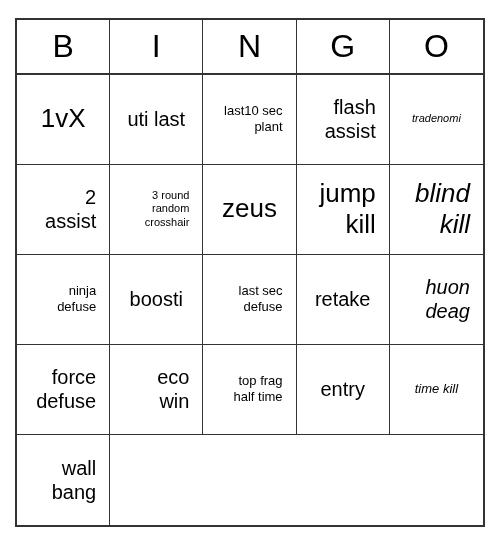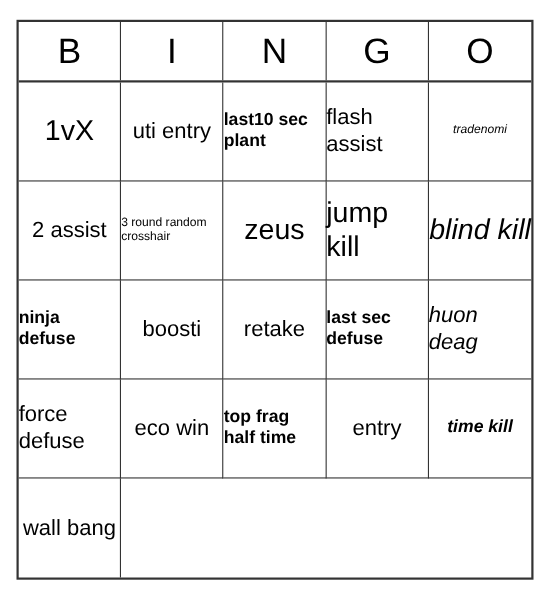--- a/index.html
+++ b/index.html
@@ -48,22 +48,22 @@
       grid-template-columns: repeat(5, 1fr);
       grid-template-rows: repeat(5, 1fr);
     }
 
     .bingo-cell {
       border-right: 1px solid #333;
       border-bottom: 1px solid #333;
       display: flex;
       justify-content: center;
       align-items: center;
-      text-align: left;
-      padding: 6px 0;
+      text-align: right;
+      padding: 6px 13px;
       min-height: 90px;
       line-height: 1.2;
     }
 
     .bingo-cell:nth-child(5n) {
       border-right: none;
       font-style: italic;
     }
 
     .bingo-cell:nth-child(n+21) {
@@ -72,54 +72,53 @@
 
     .bingo-cell.large-text {
       font-size: 26px;
     }
 
     .bingo-cell.medium-text {
       font-size: 20px;
     }
 
     .bingo-cell.small-text {
-      font-size: 16px;
-      font-weight: bold;
+      font-size: 13px;
     }
 
     .bingo-cell.xsmall-text {
       font-size: 11px;
     }
   </style>
 </head>
 <body>
 
 <div class="bingo-card">
   <div class="bingo-header">
   <div class="header-cell">B</div>
       <div class="header-cell">I</div>
       <div class="header-cell">N</div>
       <div class="header-cell">G</div>
       <div class="header-cell">O</div>
     </div>
   <div class="bingo-grid">
   <div class="bingo-cell large-text">1vX</div>
-      <div class="bingo-cell medium-text">uti entry</div>
+      <div class="bingo-cell medium-text">uti last</div>
       <div class="bingo-cell small-text">last10 sec plant</div>
       <div class="bingo-cell medium-text">flash assist</div>
       <div class="bingo-cell xsmall-text">tradenomi</div>
       <div class="bingo-cell medium-text">2 assist</div>
       <div class="bingo-cell xsmall-text">3 round random crosshair</div>
       <div class="bingo-cell large-text">zeus</div>
       <div class="bingo-cell large-text">jump kill</div>
       <div class="bingo-cell large-text">blind kill</div>
       <div class="bingo-cell small-text">ninja defuse</div>
       <div class="bingo-cell medium-text">boosti</div>
+      <div class="bingo-cell small-text">last sec defuse</div>
       <div class="bingo-cell medium-text">retake</div>
-      <div class="bingo-cell small-text">last sec defuse</div>
       <div class="bingo-cell medium-text">huon deag</div>
       <div class="bingo-cell medium-text">force defuse</div>
       <div class="bingo-cell medium-text">eco win</div>
       <div class="bingo-cell small-text">top frag half time</div>
       <div class="bingo-cell medium-text">entry</div>
       <div class="bingo-cell small-text">time kill</div>
       <div class="bingo-cell medium-text">wall bang</div>
     </div>
 </div>
 

